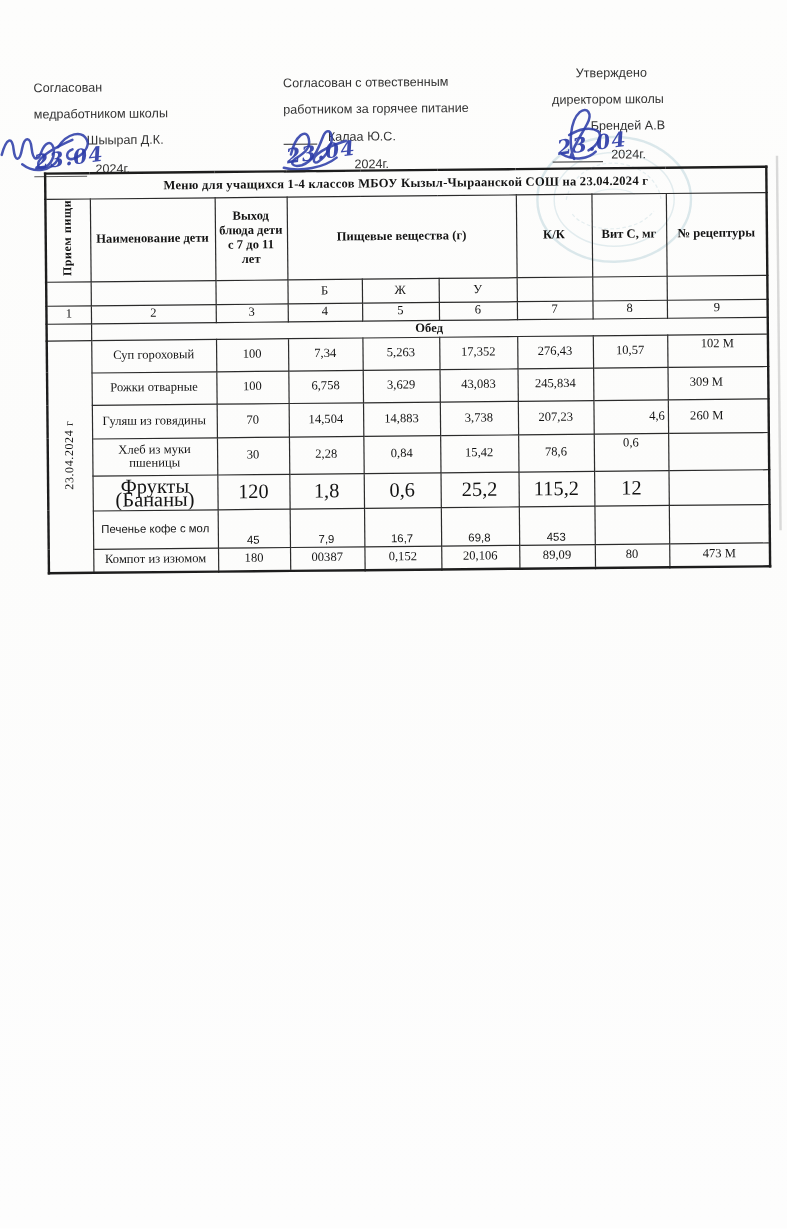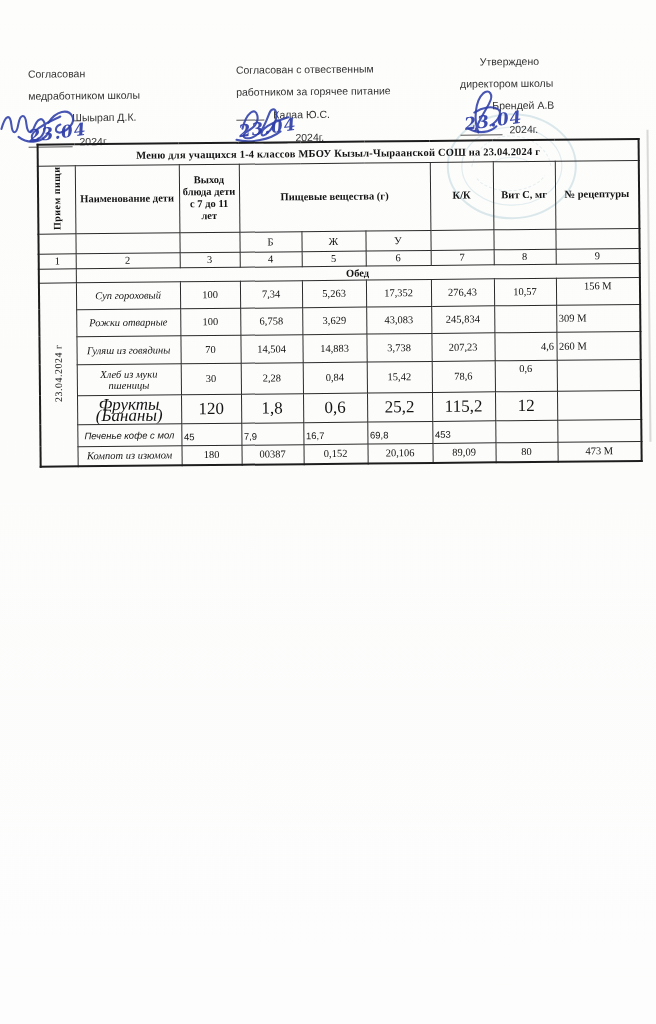--- a/index.html
+++ b/index.html
@@ -31,30 +31,30 @@
   table.menu td,table.menu th{border:1px solid #2b2b2b;padding:0 2px;font-size:10.5px;
              text-align:center;vertical-align:middle;overflow:hidden;}
   table.menu{border:2px solid #1d1d1d;}
   .t-title{font-size:13.5px;font-weight:bold;height:20px;letter-spacing:.2px;}
   .hdr{font-weight:bold;height:48px;line-height:12px;}
   .sub{height:20px;}
   .nums td{height:14px;font-size:9.5px;padding:0;}
   .section-row td{height:13px;font-weight:bold;font-size:10.5px;}
   .vtext{writing-mode:vertical-rl;transform:rotate(180deg);margin:0 auto;
          font-size:10px;letter-spacing:.5px;white-space:nowrap;}
-  td.name{text-align:left;padding-left:4px;line-height:11px;font-style:italic;}
+  td.name{text-align:left;padding-left:4px;line-height:11px;}
   tr.r1{height:27px;} tr.r2{height:27px;} tr.r3{height:28px;} tr.r4{height:31px;}
   tr.r5{height:29px;font-size:1px;}
   tr.r5 td{font-size:17px;}
   tr.r6{height:22px;}
   tr.r6 td{font-family:"Liberation Sans",sans-serif;font-size:9.5px;}
-  tr.r6 td:not(.name){text-align:left;padding-right:3px;vertical-align:top;padding-top:7px;}
+  tr.r6 td:not(.name){text-align:center;padding-right:3px;vertical-align:top;padding-top:20px;}
   tr.r7{height:20px;}
   tr.r3 td.vit{text-align:right;padding-right:2px;}
-  tr.r3 td.rec,tr.r2 td.rec{text-align:left;padding-left:2px;}
+  tr.r3 td.rec,tr.r2 td.rec{text-align:left;padding-left:18px;}
   tr.r1 td.rec,tr.r4 td.vit{vertical-align:top;padding-top:2px;}
 
   .edge-shadow{position:absolute;left:648px;top:133px;width:2px;height:312px;
                background:rgba(110,110,110,.25);}
 </style>
 </head>
 <body>
 
 <div class="scan-page">
   <div class="tilt">
@@ -176,21 +176,21 @@
           </tr>
           <tr class="r1">
             <td rowspan="7"><span class="vtext">23.04.2024 г</span></td>
             <td class="name">Суп гороховый</td>
             <td>100</td>
             <td>7,34</td>
             <td>5,263</td>
             <td>17,352</td>
             <td>276,43</td>
             <td class="vit">10,57</td>
-            <td class="rec">156 М</td>
+            <td class="rec">102 М</td>
           </tr>
           <tr class="r2">
             <td class="name">Рожки отварные</td>
             <td>100</td>
             <td>6,758</td>
             <td>3,629</td>
             <td>43,083</td>
             <td>245,834</td>
             <td class="vit"></td>
             <td class="rec">309 М</td>

